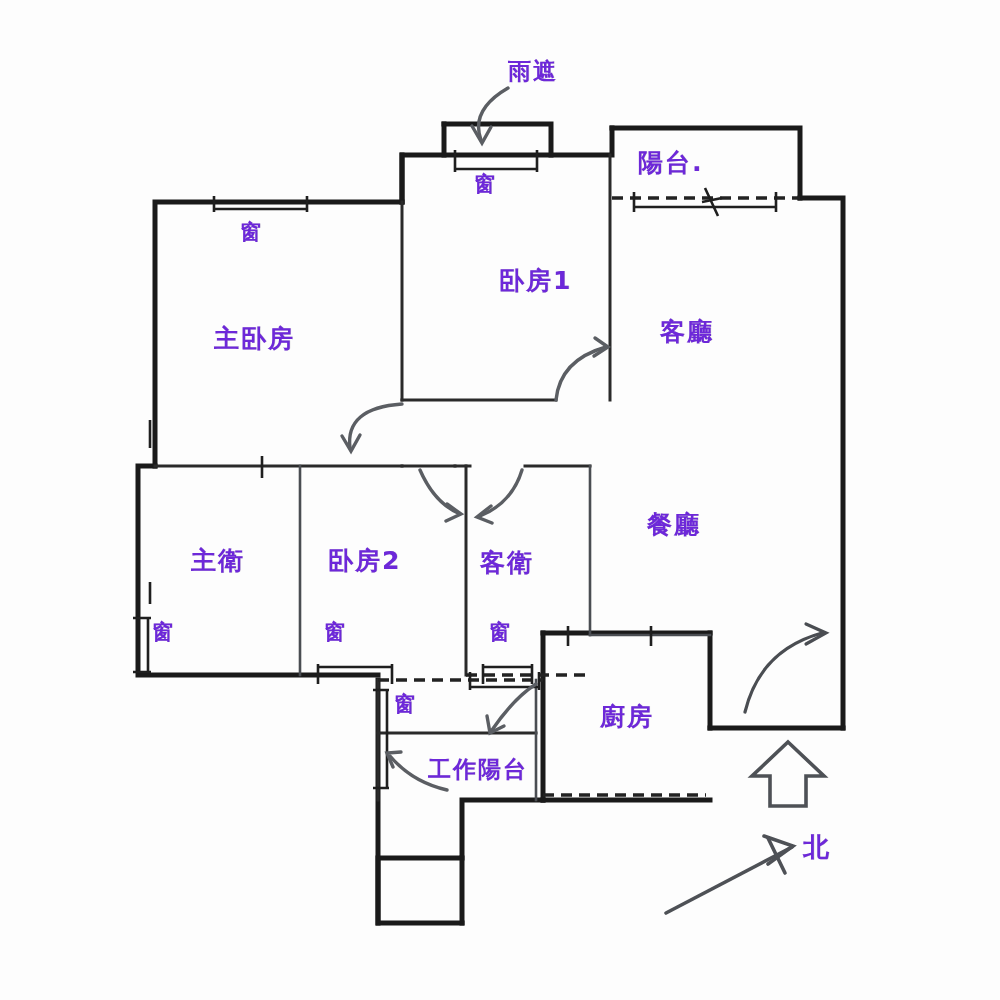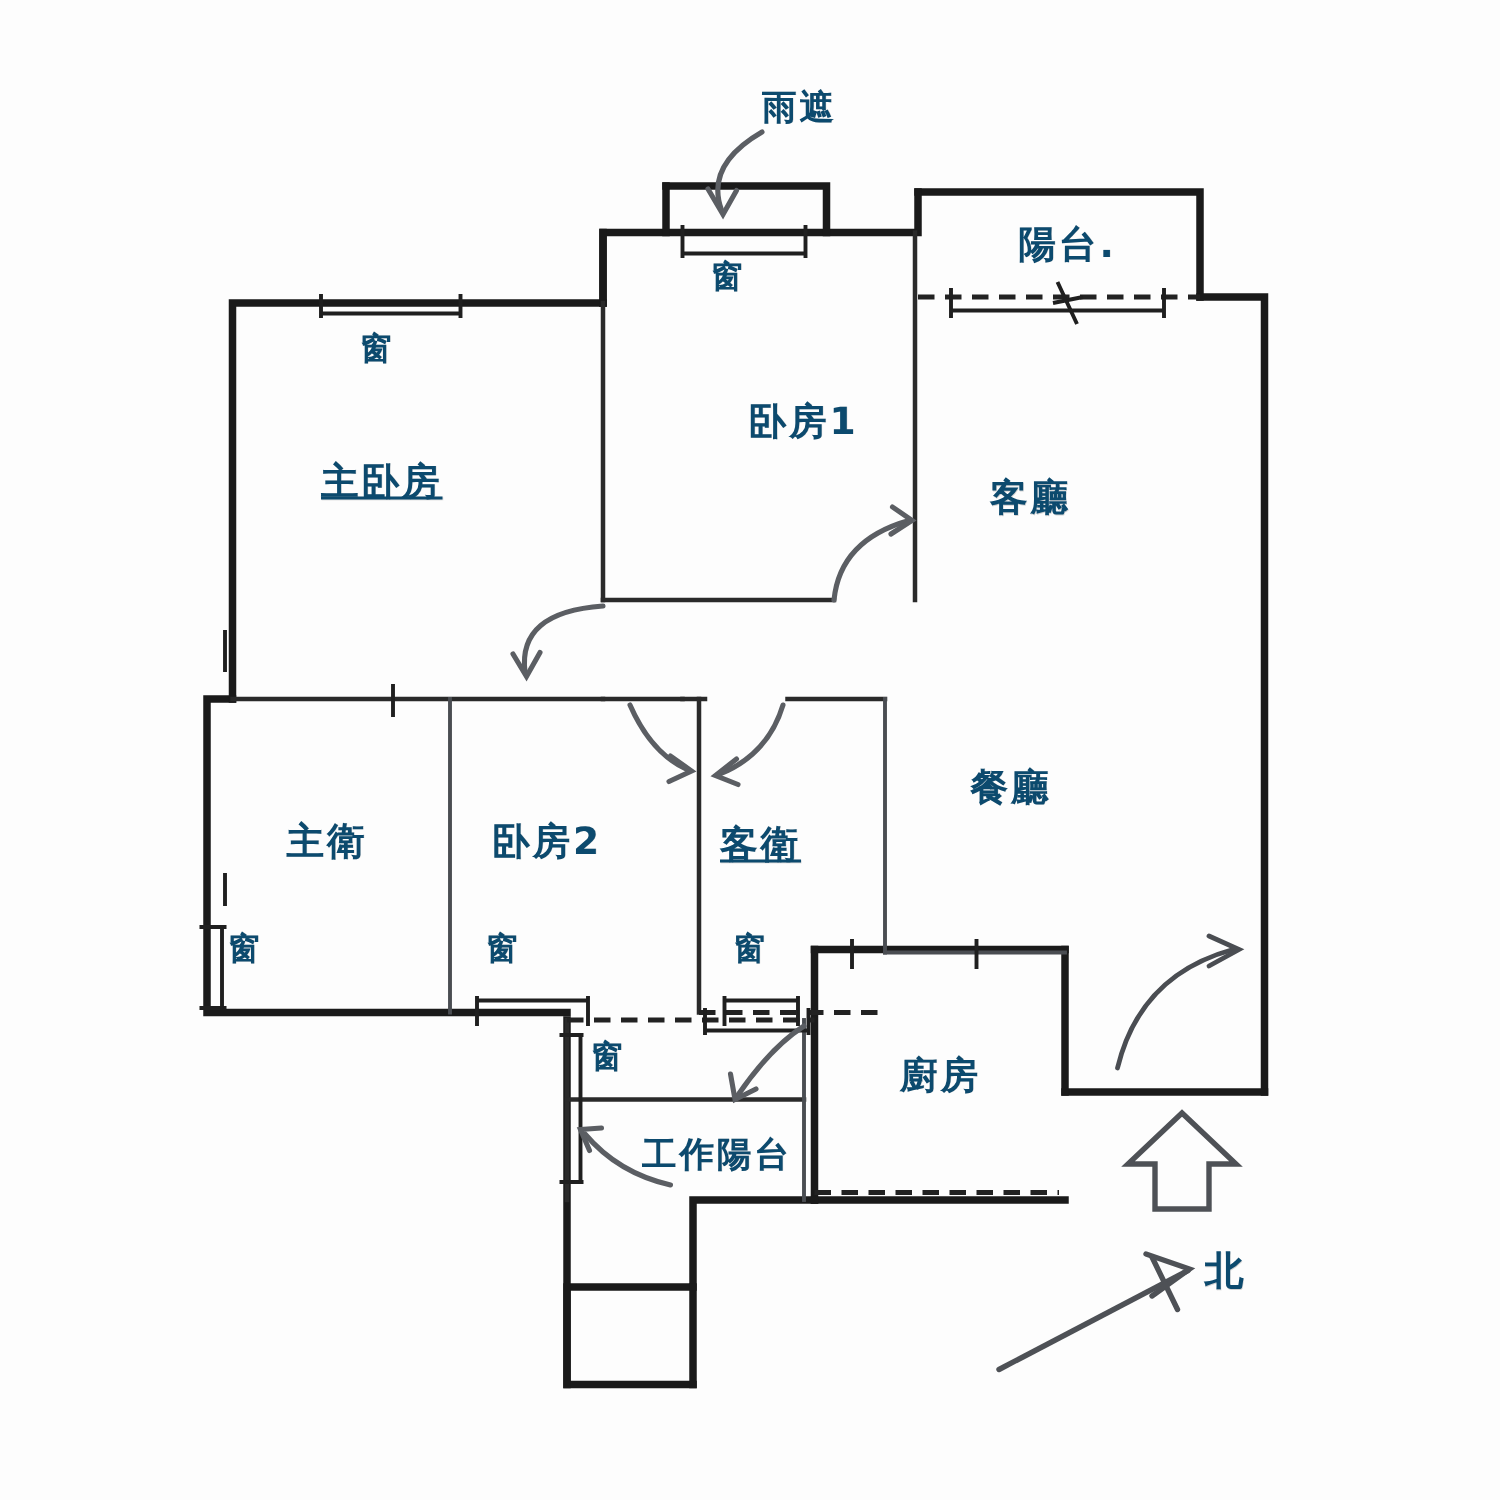--- a/index.html
+++ b/index.html
@@ -1,20 +1,20 @@
 <!DOCTYPE html>
 <html><head>
 <meta charset="utf-8">
 <style>
   html,body{margin:0;padding:0;background:#ffffff;}
   body{width:1000px;height:1000px;overflow:hidden;
        font-family:"Liberation Sans","DejaVu Sans",sans-serif;}
   #plan{position:relative;width:1000px;height:1000px;background:#fdfdfd;}
   svg{position:absolute;top:0;left:0;width:1000px;height:1000px;}
-  .label{position:absolute;color:#0c4a6e;font-family:"DejaVu Sans","Liberation Sans",sans-serif;
+  .label{position:absolute;color:#6d28d9;font-family:"DejaVu Sans","Liberation Sans",sans-serif;
          font-weight:600;letter-spacing:2px;white-space:nowrap;
          text-shadow:0.4px 0.4px 0 rgba(60,60,60,.22);}
   .lbl-room{font-size:25px;}
   .lbl-win{font-size:21px;font-weight:600;}
   .lbl-note{font-size:23px;}
   .lbl-north{font-size:26px;}
 </style>
 </head>
 <body>
 
@@ -205,29 +205,29 @@
     </g>
 
     <g>
       <path class="nrt" d="M666 913 L792 847"></path>
       <path class="nrt" d="M764 836 L793 846 L768 864"></path>
       <path class="nrt" d="M768 838 L785 873"></path>
     </g>
 
   </svg>
 
-  <div class="label lbl-room" style="left:214px;top:304px;text-decoration:underline;">主卧房</div>
+  <div class="label lbl-room" style="left:214px;top:322px;">主卧房</div>
   <div class="label lbl-room" style="left:458px;top:264px;margin-left:41px;">卧房1</div>
   <div class="label lbl-room" style="left:660px;top:315px;">客廳</div>
   <div class="label lbl-room" style="left:647px;top:508px;text-align:center;">餐廳</div>
   <div class="label lbl-room" style="left:191px;top:544px;">主衛</div>
   <div class="label lbl-room" style="left:328px;top:544px;">卧房2</div>
-  <div class="label lbl-room" style="left:480px;top:546px;text-decoration:underline;">客衛</div>
+  <div class="label lbl-room" style="left:480px;top:546px;">客衛</div>
   <div class="label lbl-room" style="left:600px;top:700px;">廚房</div>
-  <div class="label lbl-room" style="left:679px;top:146px;">陽台.</div>
+  <div class="label lbl-room" style="left:638px;top:146px;">陽台.</div>
   <div class="label lbl-room" style="left:428px;top:754px;font-size:23px;">工作陽台</div>
 
   <div class="label lbl-note" style="left:508px;top:56px;">雨遮</div>
   <div class="label lbl-north" style="left:803px;top:830px;">北</div>
 
   <div class="label lbl-win" style="left:240px;top:218px;">窗</div>
   <div class="label lbl-win" style="left:474px;top:170px;">窗</div>
   <div class="label lbl-win" style="left:152px;top:618px;">窗</div>
   <div class="label lbl-win" style="left:324px;top:618px;">窗</div>
   <div class="label lbl-win" style="left:489px;top:618px;">窗</div>

